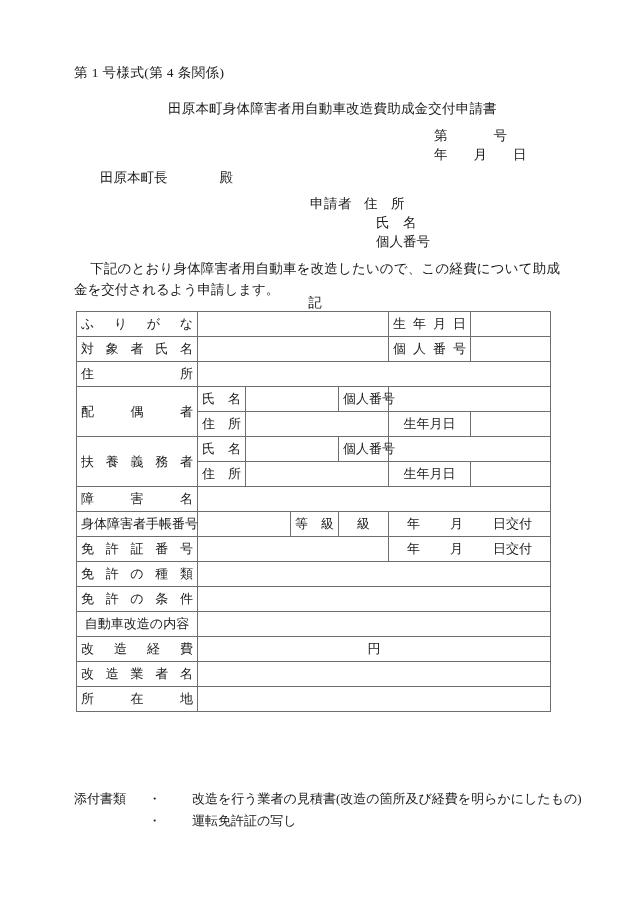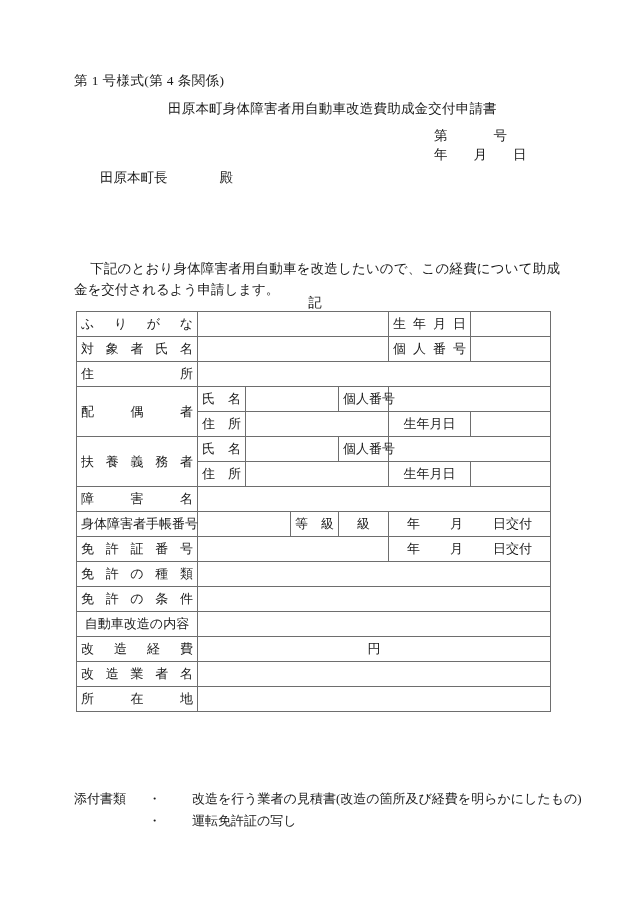--- a/index.html
+++ b/index.html
@@ -16,21 +16,21 @@
     width: 630px;
     height: 903px;
     background: #ffffff;
     overflow: hidden;
   }
 
   
   .form-no {
     position: absolute;
     left: 74px;
-    top: 72px;
+    top: 64px;
     font-size: 13.5px;
     letter-spacing: 0.4px;
     white-space: nowrap;
   }
   .doc-title {
     position: absolute;
     left: 168px;
     top: 100px;
     font-size: 13.5px;
     letter-spacing: 0.2px;
@@ -180,20 +180,31 @@
   </div>
 
   <div class="ref-date">
     <span>年</span><span class="gap"></span><span>月</span><span class="gap"></span><span>日</span>
   </div>
 
   <div class="addressee">
     <span>田原本町長</span><span class="gap"></span><span>殿</span>
   </div>
 
+  <div class="applicant-block">
+    <div class="line">
+      <span class="who">申請者</span><span class="fld">住　所</span>
+    </div>
+    <div class="line">
+      <span class="indent"></span><span class="fld">氏　名</span>
+    </div>
+    <div class="line">
+      <span class="indent"></span><span class="fld">個人番号</span>
+    </div>
+  </div>
 
   <div class="body-text"><span class="ind"></span><span>下記のとおり身体障害者用自動車を改造したいので、この経費について助成金を交付されるよう申請します。</span></div>
 
   <div class="ki-mark">記</div>
 
   <table class="form-table">
     <colgroup>
       <col style="width:121px">
       <col style="width:48px">
       <col style="width:45px">

